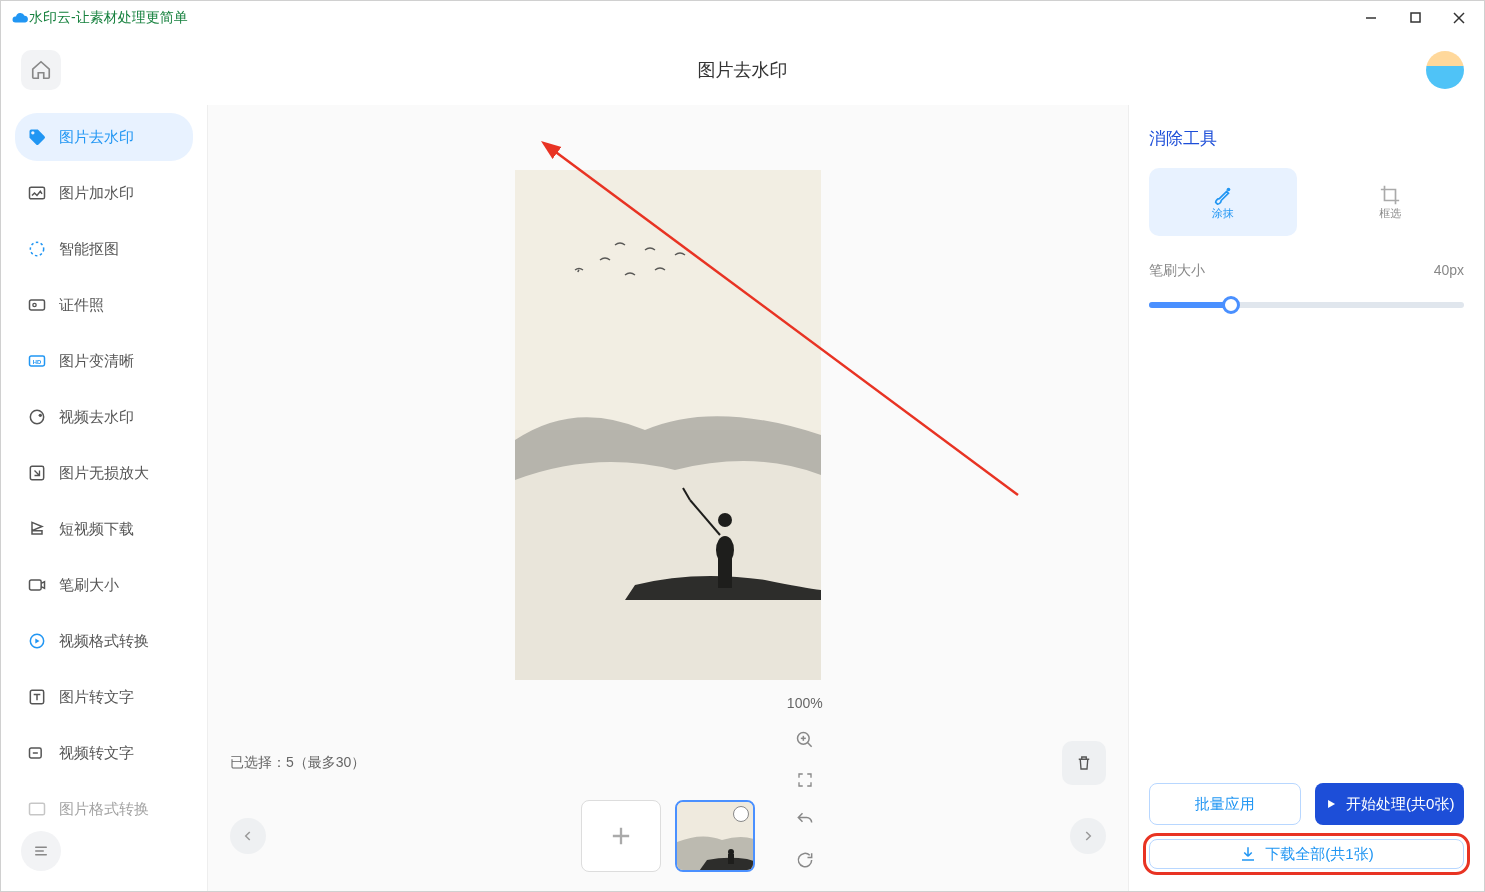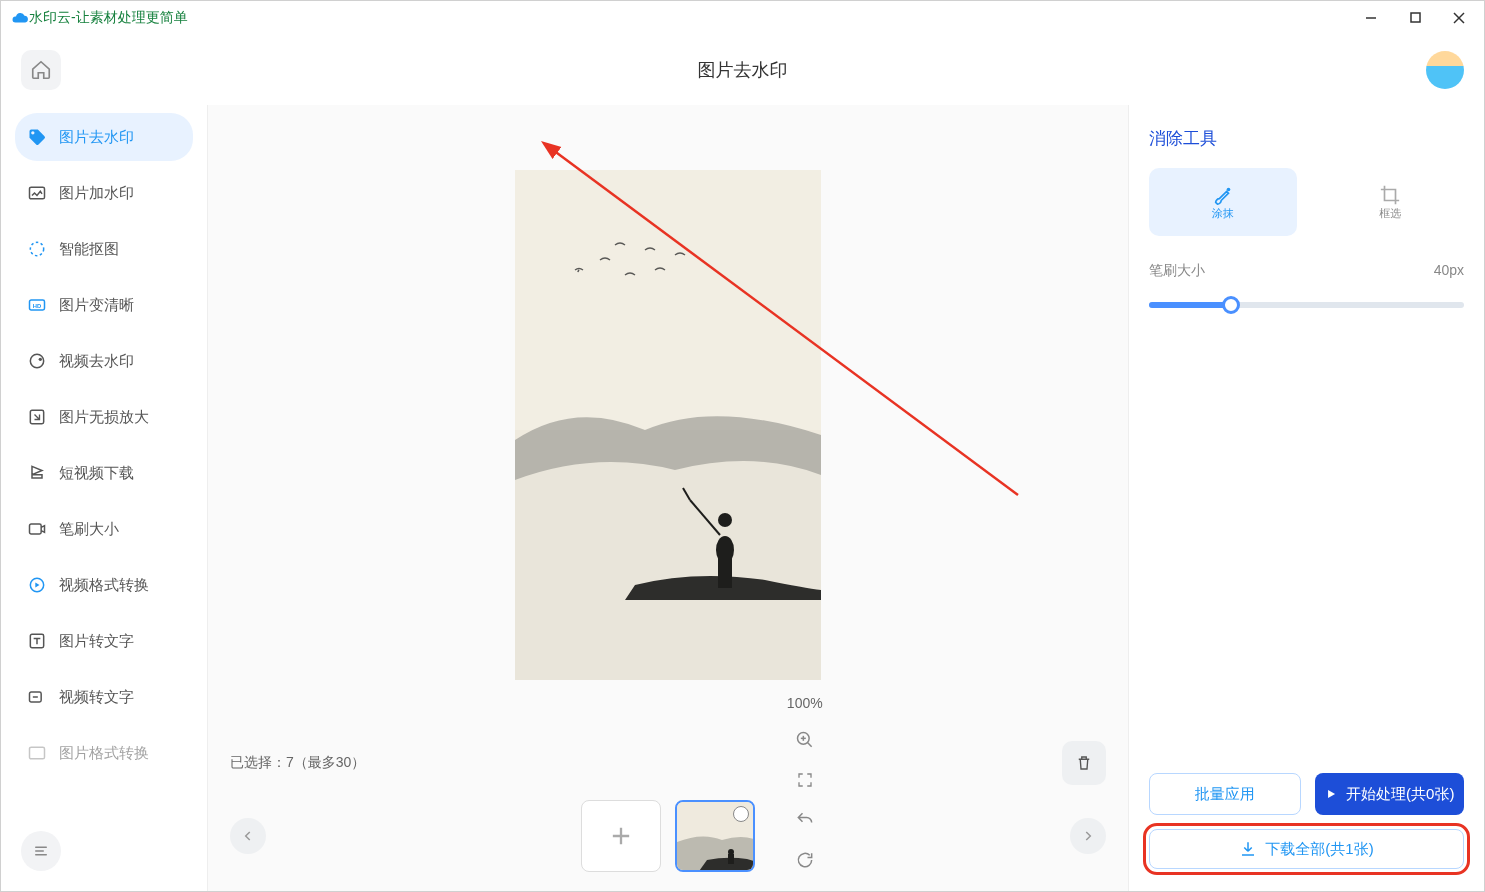--- a/index.html
+++ b/index.html
@@ -52,21 +52,21 @@
 .brush-row { display: flex; justify-content: space-between; color: #888; font-size: 14px; margin-bottom: 22px;}
 .slider { position: relative; height: 6px; background: #e0e6ed; border-radius: 3px; }
 .slider .fill { position: absolute; left: 0; top: 0; bottom: 0; width: 26%; background: #4a90ff; border-radius: 3px; }
 .slider .handle { position: absolute; left: 26%; top: 50%; transform: translate(-50%, -50%); width: 18px; height: 18px; background: #fff; border: 3px solid #4a90ff; border-radius: 50%; cursor: pointer; }
 
 .actions { margin-top: auto; display: flex; flex-direction: column; gap: 14px; }
 .btn-row { display: flex; gap: 14px; }
 .btn { flex: 1; height: 42px; border-radius: 8px; display: flex; align-items: center; justify-content: center; gap: 8px; font-size: 15px; cursor: pointer; }
 .btn-outline { border: 1px solid #b8d7ff; color: #2196f3; background: #fff; }
 .btn-primary { background: #1d4ed8; color: #fff; }
-.btn-download { height: 40px; border: 1px solid #b8d7ff; color: #2196f3; border-radius: 8px; display: flex; align-items: center; justify-content: center; gap: 8px; font-size: 15px; cursor: pointer; outline: 3px solid #e83323; outline-offset: 3px;}
+.btn-download { height: 30px; border: 1px solid #b8d7ff; color: #2196f3; border-radius: 8px; display: flex; align-items: center; justify-content: center; gap: 8px; font-size: 15px; cursor: pointer; outline: 3px solid #e83323; outline-offset: 3px;}
 
 svg { display: block; }
 </style>
 </head>
 <body>
 
 <div class="titlebar">
   <div class="logo">
     <svg viewBox="0 0 24 24">
         <path fill="#2196f3" d="M19 18H6a4 4 0 1 1 .7-7.95A6 6 0 0 1 18 9a4.5 4.5 0 0 1 1 8.9z"></path>
@@ -123,20 +123,29 @@
         </span>
       <span>图片加水印</span>
     </div>
     <div class="side-item">
       <span class="icon">
           <svg width="20" height="20" viewBox="0 0 24 24">
             <circle cx="12" cy="12" r="8" fill="none" stroke="#2196f3" stroke-width="1.8" stroke-dasharray="3 3"></circle>
           </svg>
         </span>
       <span>智能抠图</span>
+    </div>
+    <div class="side-item">
+      <span class="icon">
+          <svg width="20" height="20" viewBox="0 0 24 24">
+            <rect x="3" y="6" width="18" height="12" rx="2" fill="none" stroke="#555" stroke-width="1.8"></rect>
+            <circle cx="9" cy="12" r="2" fill="none" stroke="#555" stroke-width="1.6"></circle>
+          </svg>
+        </span>
+      <span>证件照</span>
     </div>
     <div class="side-item">
       <span class="icon">
           <svg width="20" height="20" viewBox="0 0 24 24">
             <rect x="3" y="6" width="18" height="12" rx="2" fill="none" stroke="#2196f3" stroke-width="1.8"></rect>
             <text x="12" y="15" font-size="7" fill="#2196f3" text-anchor="middle" font-weight="bold">HD</text>
           </svg>
         </span>
       <span>图片变清晰</span>
     </div>
@@ -248,21 +257,21 @@
         <defs>
             <marker id="ah" markerWidth="10" markerHeight="10" refX="2" refY="3" orient="auto">
               <path d="M0,0 L0,6 L8,3 z" fill="#e83323"></path>
             </marker>
           </defs>
         <line x1="480" y1="360" x2="15" y2="15" stroke="#e83323" stroke-width="2.5" marker-end="url(#ah)"></line>
       </svg>
     </div>
 
     <div class="toolbar">
-      <span class="status">已选择：7（最多30）</span>
+      <span class="status">已选择：5（最多30）</span>
       <div style="display:flex; align-items:center; gap:18px; margin: 0 auto; flex-direction: column;">
         <span class="tool-icon">
             <svg width="20" height="20" viewBox="0 0 24 24">
               <circle cx="10" cy="10" r="7" fill="none" stroke="#888" stroke-width="1.8"></circle>
               <line x1="15" y1="15" x2="20" y2="20" stroke="#888" stroke-width="1.8"></line>
               <line x1="7" y1="10" x2="13" y2="10" stroke="#888" stroke-width="1.8"></line>
             </svg>
           </span>
         <span class="zoom-txt">100%</span>
         <span class="tool-icon">

